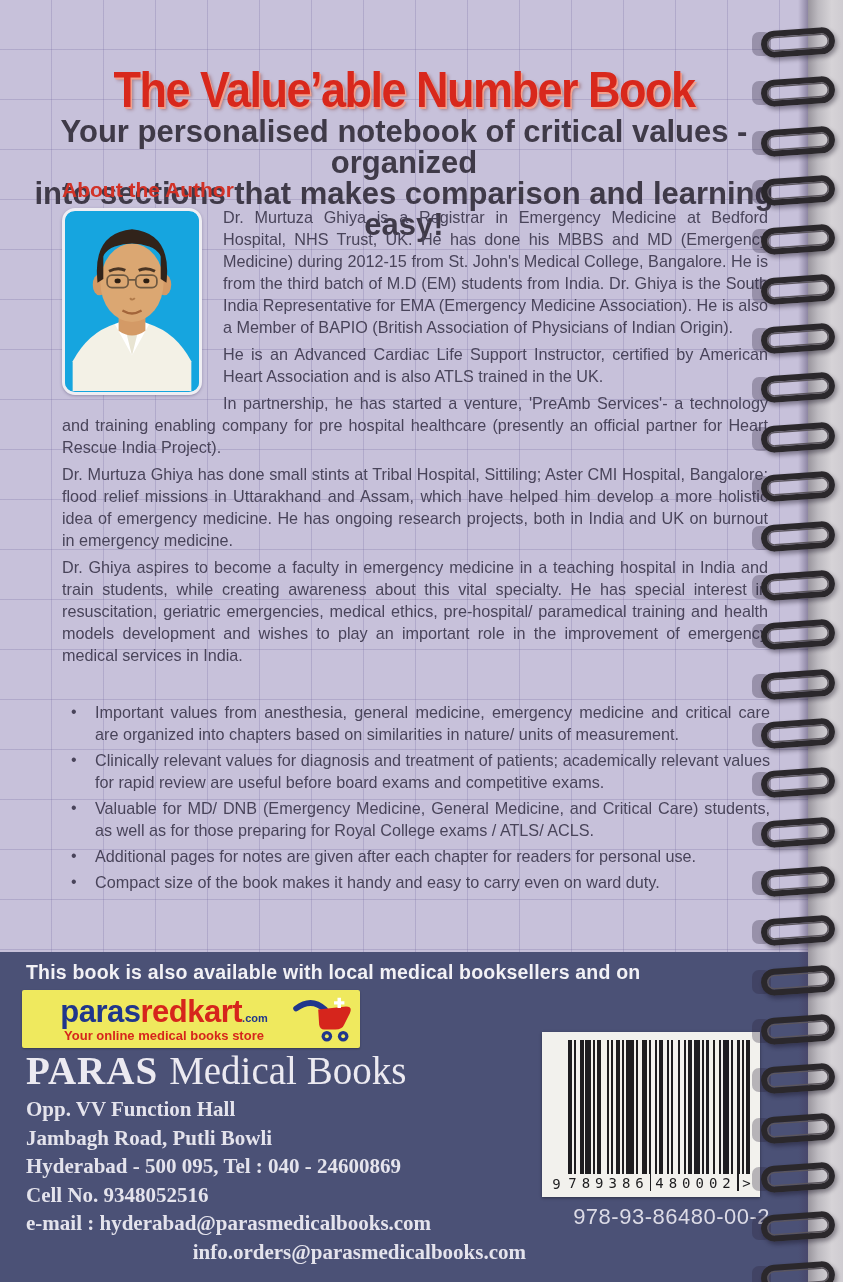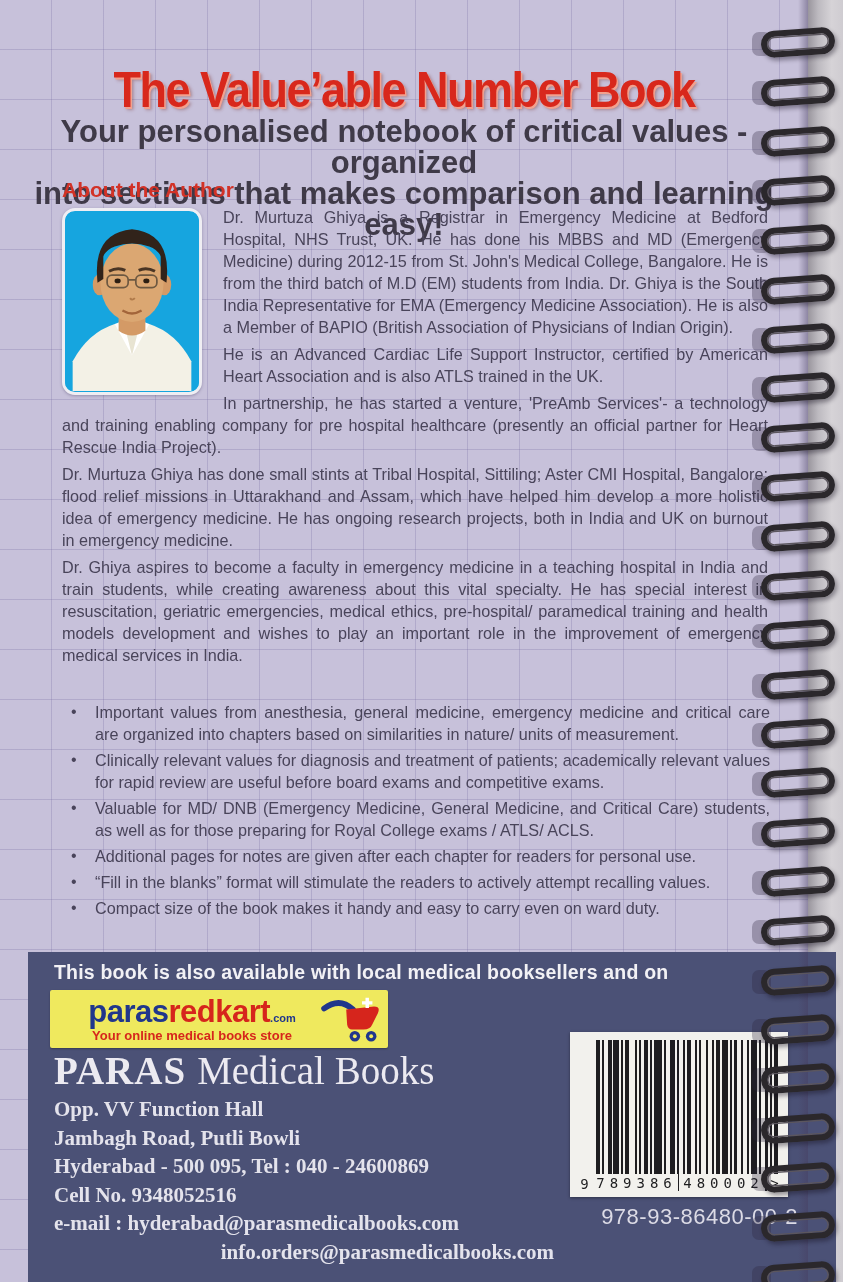--- a/index.html
+++ b/index.html
@@ -45,21 +45,21 @@
   .features { position:absolute; top:701px; left:62px; width:708px; }
   .features-heading { margin-bottom:7px; }
   .features ul { list-style:none; }
   .features li { position:relative; padding-left:33px; margin-bottom:4px;
     font-size:16.2px; line-height:22px; color:#49445a; text-align:justify; }
   .features li::before { content:"\2022"; position:absolute; left:9px; top:0;
     color:#49445a; font-size:16px; }
 
   
   .panel { position:absolute; left:0; top:952px; width:808px; height:330px;
-    background:#4b5176;margin-left:28px; }
+    background:#4b5176; }
   .availability { position:absolute; top:9px; left:26px; width:700px;
     font-size:19.5px; font-weight:bold; color:#f2f1f5; letter-spacing:.2px; }
 
   .logo-box { position:absolute; top:38px; left:22px; width:338px; height:58px;
     background:#efe95e; border-radius:2px; display:flex; align-items:center;
     padding:2px 6px 2px 14px; box-shadow:0 1px 2px rgba(0,0,0,.3); }
   .logo-text { flex:1; text-align:center; line-height:1; }
   .logo-main { white-space:nowrap; }
   .logo-paras { font-size:31px; font-weight:bold; color:#20368c; letter-spacing:-.5px; }
   .logo-redkart { font-size:31px; font-weight:bold; color:#d6251c; letter-spacing:-.5px; }
@@ -163,21 +163,20 @@
       <p>Dr. Murtuza Ghiya has done small stints at Tribal Hospital, Sittiling; Aster CMI Hospital, Bangalore; flood relief missions in Uttarakhand and Assam, which have helped him develop a more holistic idea of emergency medicine. He has ongoing research projects, both in India and UK on burnout in emergency medicine.</p>
       <p>Dr. Ghiya aspires to become a faculty in emergency medicine in a teaching hospital in India and train students, while creating awareness about this vital specialty. He has special interest in resuscitation, geriatric emergencies, medical ethics, pre-hospital/ paramedical training and health models development and wishes to play an important role in the improvement of emergency medical services in India.</p>
     </div>
 
     <div class="features">
       <ul>
         <li>Important values from anesthesia, general medicine, emergency medicine and critical care are organized into chapters based on similarities in nature/ units of measurement.</li>
         <li>Clinically relevant values for diagnosis and treatment of patients; academically relevant values for rapid review are useful before board exams and competitive exams.</li>
         <li>Valuable for MD/ DNB (Emergency Medicine, General Medicine, and Critical Care) students, as well as for those preparing for Royal College exams / ATLS/ ACLS.</li>
         <li>Additional pages for notes are given after each chapter for readers for personal use.</li>
-        <li>“Fill in the blanks” format will stimulate the readers to actively attempt recalling values.</li>
         <li>Compact size of the book makes it handy and easy to carry even on ward duty.</li>
       </ul>
     </div>
 
     <div class="panel">
       <div class="availability">This book is also available with local medical booksellers and on</div>
 
       <div class="logo-box">
         <div class="logo-text">
           <div class="logo-main">

